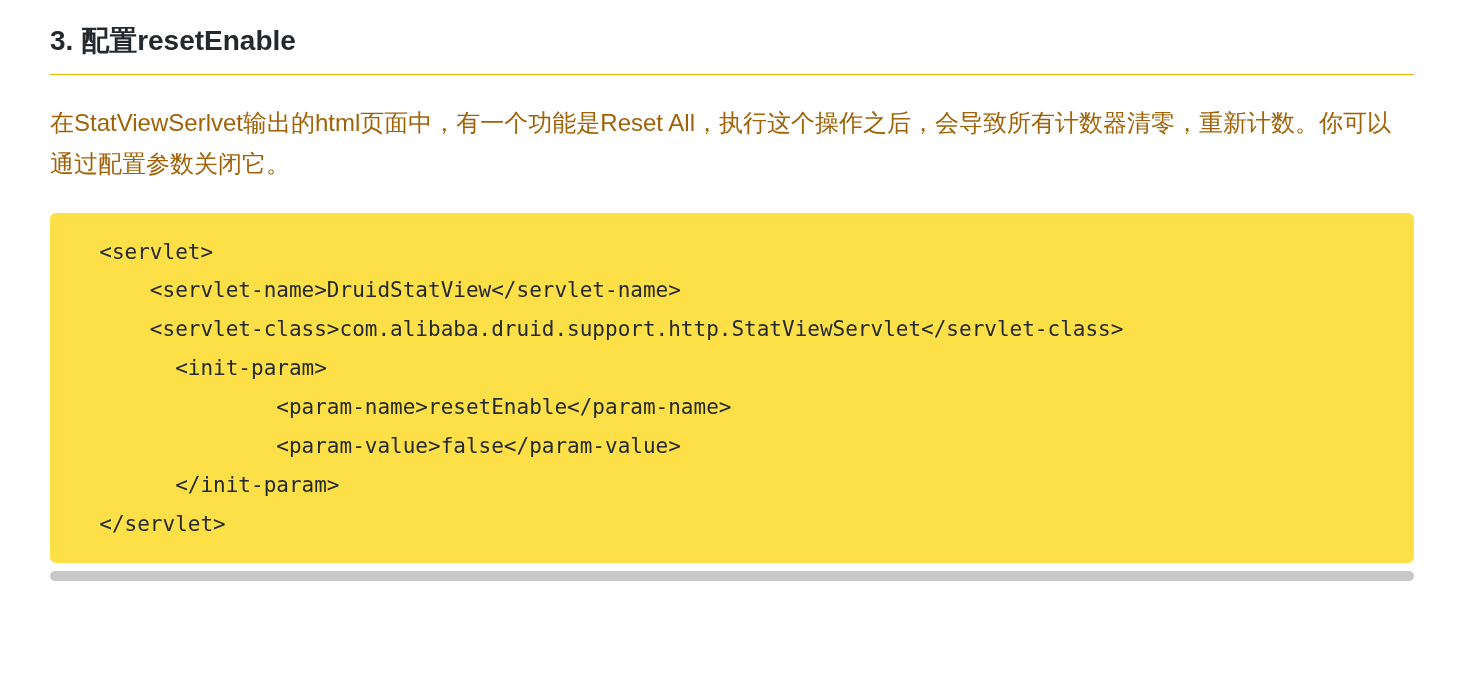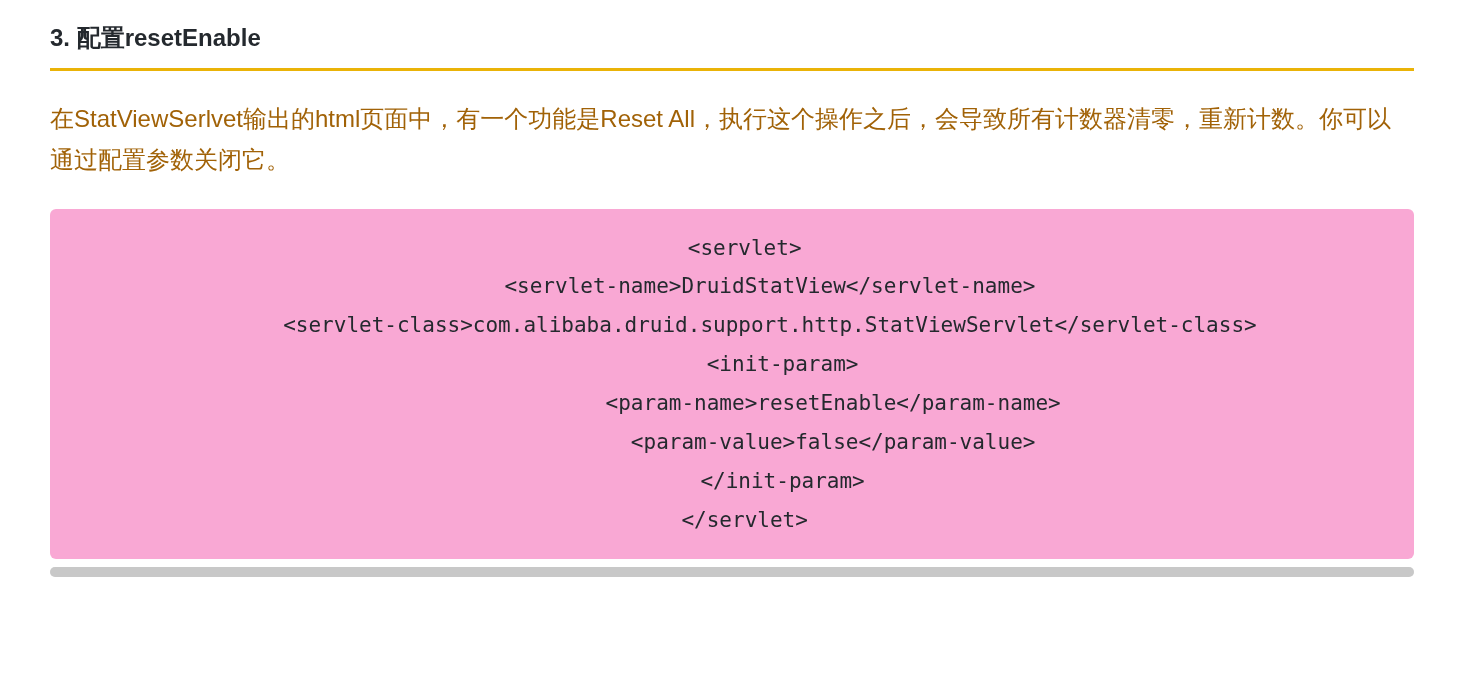--- a/index.html
+++ b/index.html
@@ -9,39 +9,38 @@
     }
     body {
       font-family: -apple-system, BlinkMacSystemFont, "Segoe UI", Helvetica, Arial, sans-serif;
       color: #24292e;
       background: #ffffff;
       padding: 20px 50px;
       font-size: 16px;
       line-height: 1.5;
     }
     .heading {
-      font-size: 24px;
+      font-size: 28px;
       font-weight: 600;
       padding-bottom: 12px;
-      border-bottom: 3px solid #eab308;
+      border-bottom: 1px solid #eab308;
       margin-bottom: 28px;
     }
     .paragraph {
       font-size: 24px;
       line-height: 1.7;
       color: #a16207;
       margin-bottom: 28px;
     }
     .code-block-wrapper {
-      background-color: #f9a8d4;
+      background-color: #fde047;
       border-radius: 6px;
       padding: 20px 24px;
       overflow-x: auto;
       margin-bottom: 8px;
-      text-align: center;
     }
     .code-block {
       font-family: ui-monospace, SFMono-Regular, "SF Mono", Menlo, Consolas, monospace;
       font-size: 21px;
       line-height: 1.85;
       color: #24292e;
       white-space: pre;
     }
     .scrollbar-track {
       height: 10px;

